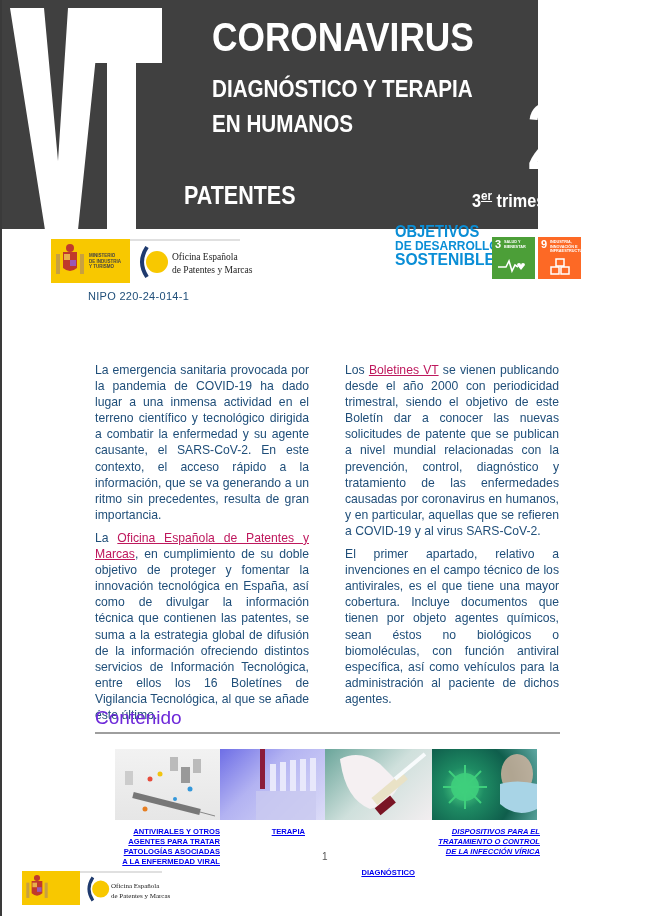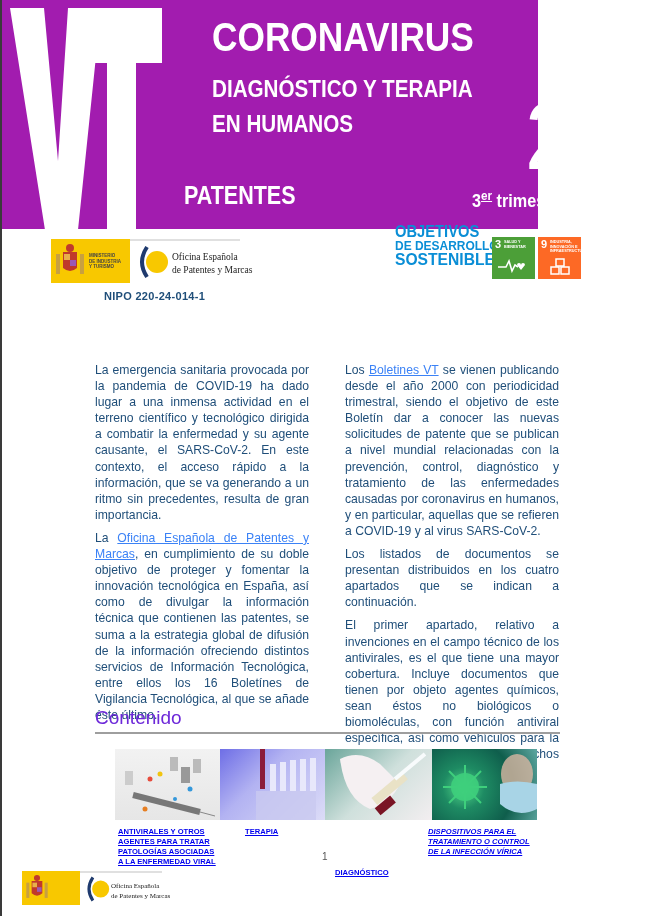--- a/index.html
+++ b/index.html
@@ -1,63 +1,63 @@
 <!DOCTYPE html>
 <html><head>
 <meta charset="utf-8">
 <style>
   * { box-sizing: border-box; margin: 0; padding: 0; }
   html, body { width: 650px; height: 916px; overflow: hidden; background: #ffffff; }
   body { position: relative; font-family: "Liberation Sans", sans-serif; }
   .left-edge { position: absolute; left: 0; top: 0; width: 2px; height: 916px; background: #3a3a3a; z-index: 5; }
 
   
-  .banner { position: absolute; left: 0; top: 0; width: 538px; height: 229px; background: #a21caf; overflow: hidden; }
+  .banner { position: absolute; left: 0; top: 0; width: 538px; height: 229px; background: #404040; overflow: hidden; }
   .vt-logo { position: absolute; left: 6px; top: 8px; width: 196px; height: 222px; }
   .title-main { position: absolute; left: 212px; top: 14px; color: #fff; font-size: 41px; font-weight: bold; letter-spacing: 0px; font-family: "Liberation Sans", sans-serif; transform: scaleX(0.86); transform-origin: left top; white-space: nowrap; }
   .title-sub1 { position: absolute; left: 212px; top: 75px; color: #fff; font-size: 24px; font-weight: bold; transform: scaleX(0.86); transform-origin: left top; white-space: nowrap; }
   .title-sub2 { position: absolute; left: 212px; top: 110px; color: #fff; font-size: 24px; font-weight: bold; transform: scaleX(0.86); transform-origin: left top; white-space: nowrap; }
   .issue-number { position: absolute; left: 525px; top: 88px; color: #fff; font-size: 96px; font-weight: normal; line-height: 1; transform: scaleX(0.9); transform-origin: left top; }
   .section-label { position: absolute; left: 184px; top: 181px; color: #fff; font-size: 25px; font-weight: bold; transform: scaleX(0.86); transform-origin: left top; white-space: nowrap; }
   .period { position: absolute; left: 472px; top: 188px; color: #fff; font-size: 18px; font-weight: bold; white-space: nowrap; transform: scaleX(0.9); transform-origin: left top; }
   .period sup { font-size: 13px; text-decoration: underline; vertical-align: 7px; }
 
   
   .logo-ministry { position: absolute; left: 51px; top: 239px; width: 79px; height: 44px; background: #f8c800; }
   .logo-oepm { position: absolute; left: 130px; top: 239px; width: 110px; height: 44px; background: #fff; border-top: 2px solid #e0e0e0; }
   .oepm-text { position: absolute; left: 42px; top: 10px; font-family: "Liberation Serif", serif; font-size: 9.5px; color: #222; line-height: 13px; white-space: nowrap; }
   .ministry-text { position: absolute; left: 38px; top: 14px; font-size: 4.5px; color: #444; line-height: 5.5px; font-weight: bold; }
-  .nipo { position: absolute; left: 104px; top: 290px; font-size: 11px; color: #1f4e79; letter-spacing: 0.3px; font-weight: bold; }
+  .nipo { position: absolute; left: 88px; top: 290px; font-size: 11px; color: #1f4e79; letter-spacing: 0.3px; }
 
   .ods { position: absolute; left: 395px; top: 225px; }
   .ods-text { font-family: "Liberation Sans", sans-serif; font-weight: bold; color: #0a8ed6; line-height: 14px; transform: scaleX(0.92); transform-origin: left top; }
   .ods-l1 { font-size: 16px; }
   .ods-l2 { font-size: 13px; }
   .ods-l3 { font-size: 17px; }
   .sdg3 { position: absolute; left: 492px; top: 237px; width: 43px; height: 42px; background: #4c9f38; color: #fff; }
   .sdg9 { position: absolute; left: 538px; top: 237px; width: 43px; height: 42px; background: #fd6925; color: #fff; }
   .sdg-num { position: absolute; left: 3px; top: 1px; font-size: 11px; font-weight: bold; }
   .sdg-label { position: absolute; left: 12px; top: 3px; font-size: 3.8px; font-weight: bold; line-height: 4.5px; }
 
   
   .col { position: absolute; width: 214px; font-family: "Liberation Sans", sans-serif; font-size: 12.2px; line-height: 16.1px; color: #1f4e79; text-align: justify; margin-top: 36px; }
   .col p { margin-bottom: 7px; }
   .col-left { left: 95px; top: 326px; }
   .col-right { left: 345px; top: 326px; }
-  .link { color: #3b82f6; text-decoration: underline; }
+  .link { color: #be185d; text-decoration: underline; }
 
   
   .contents-title { position: absolute; left: 95px; top: 707px; color: #6d28d9; font-size: 19px; font-weight: normal; }
   .contents-rule { position: absolute; left: 95px; top: 732px; width: 465px; height: 2px; background: #9e9e9e; }
   .thumb { position: absolute; top: 749px; height: 71px; overflow: hidden; }
   .thumb1 { left: 115px; width: 105px; background: linear-gradient(180deg,#f2f2f2 0%,#e6e6e6 100%); }
   .thumb2 { left: 220px; width: 105px; background: linear-gradient(135deg,#6e6ee6 0%,#b3b3f2 40%,#dcdcf7 100%); }
   .thumb3 { left: 325px; width: 107px; background: linear-gradient(135deg,#6aa59a 0%,#cfe0dc 50%,#f3eef0 100%); }
   .thumb4 { left: 432px; width: 105px; background: radial-gradient(circle at 30% 55%,#53d98a 0%,#1e8b63 25%,#0f5e4c 60%,#5fa8a3 100%); }
-  .cap { position: absolute; top: 827px; font-size: 7.6px; font-weight: bold; color: #0000ee; text-decoration: underline; text-align: left; line-height: 10px; }
+  .cap { position: absolute; top: 827px; font-size: 7.6px; font-weight: bold; color: #0000ee; text-decoration: underline; text-align: right; line-height: 10px; }
   .cap1 { left: 118px; width: 102px; }
   .cap2 { left: 245px; width: 60px; }
   .cap3 { left: 335px; width: 80px; margin-top: 41px; }
   .cap4 { left: 428px; width: 112px; font-style: italic; }
   .page-number { position: absolute; left: 322px; top: 851px; font-size: 10px; color: #555; }
 
   
   .f-ministry { position: absolute; left: 22px; top: 871px; width: 58px; height: 34px; background: #f8c800; }
   .f-oepm { position: absolute; left: 80px; top: 871px; width: 82px; height: 34px; border-top: 2px solid #e0e0e0; }
   .f-oepm-text { position: absolute; left: 31px; top: 8px; font-family: "Liberation Serif", serif; font-size: 7px; line-height: 10px; color: #222; white-space: nowrap; }
@@ -132,21 +132,20 @@
   </svg>
 </div>
 
 <div class="col col-left">
   <p>La emergencia sanitaria provocada por la pandemia de COVID-19 ha dado lugar a una inmensa actividad en el terreno científico y tecnológico dirigida a combatir la enfermedad y su agente causante, el SARS-CoV-2.  En este contexto, el acceso rápido a la información, que se va generando a un ritmo sin precedentes, resulta de gran importancia.</p>
   <p><span>La </span><a class="link">Oficina Española de Patentes y Marcas</a><span>, en cumplimiento de su doble objetivo de proteger y fomentar la innovación tecnológica en España, así como de divulgar la información técnica que contienen las patentes, se suma a la estrategia global de difusión de la información ofreciendo distintos servicios de Información Tecnológica, entre ellos los 16 Boletínes de Vigilancia Tecnológica, al que se añade éste último.</span></p>
 </div>
 
 <div class="col col-right">
   <p><span>Los </span><a class="link">Boletines VT</a><span> se vienen publicando desde el año 2000 con periodicidad trimestral,  siendo el objetivo de este Boletín dar a conocer las nuevas solicitudes de patente que se publican a nivel mundial relacionadas con la prevención, control, diagnóstico y tratamiento de las enfermedades causadas por coronavirus en humanos, y en particular, aquellas que se refieren a COVID-19 y al virus SARS-CoV-2.</span></p>
-  <p>Los listados de documentos se presentan distribuidos en los cuatro apartados que se indican a continuación.</p>
   <p>El primer apartado, relativo a invenciones en el campo técnico de los antivirales, es el que tiene una mayor cobertura. Incluye documentos que tienen por objeto agentes químicos, sean éstos no biológicos o biomoléculas, con función antiviral específica, así como vehículos para la administración al paciente de dichos agentes.</p>
 </div>
 
 <div class="contents-title">Contenido</div>
 <div class="contents-rule"></div>
 
 <div class="thumb thumb1">
   <svg width="105" height="71" viewBox="0 0 105 71">
     <rect x="55" y="8" width="8" height="14" fill="#bbb"></rect>
       <rect x="66" y="18" width="9" height="16" fill="#999"></rect>

